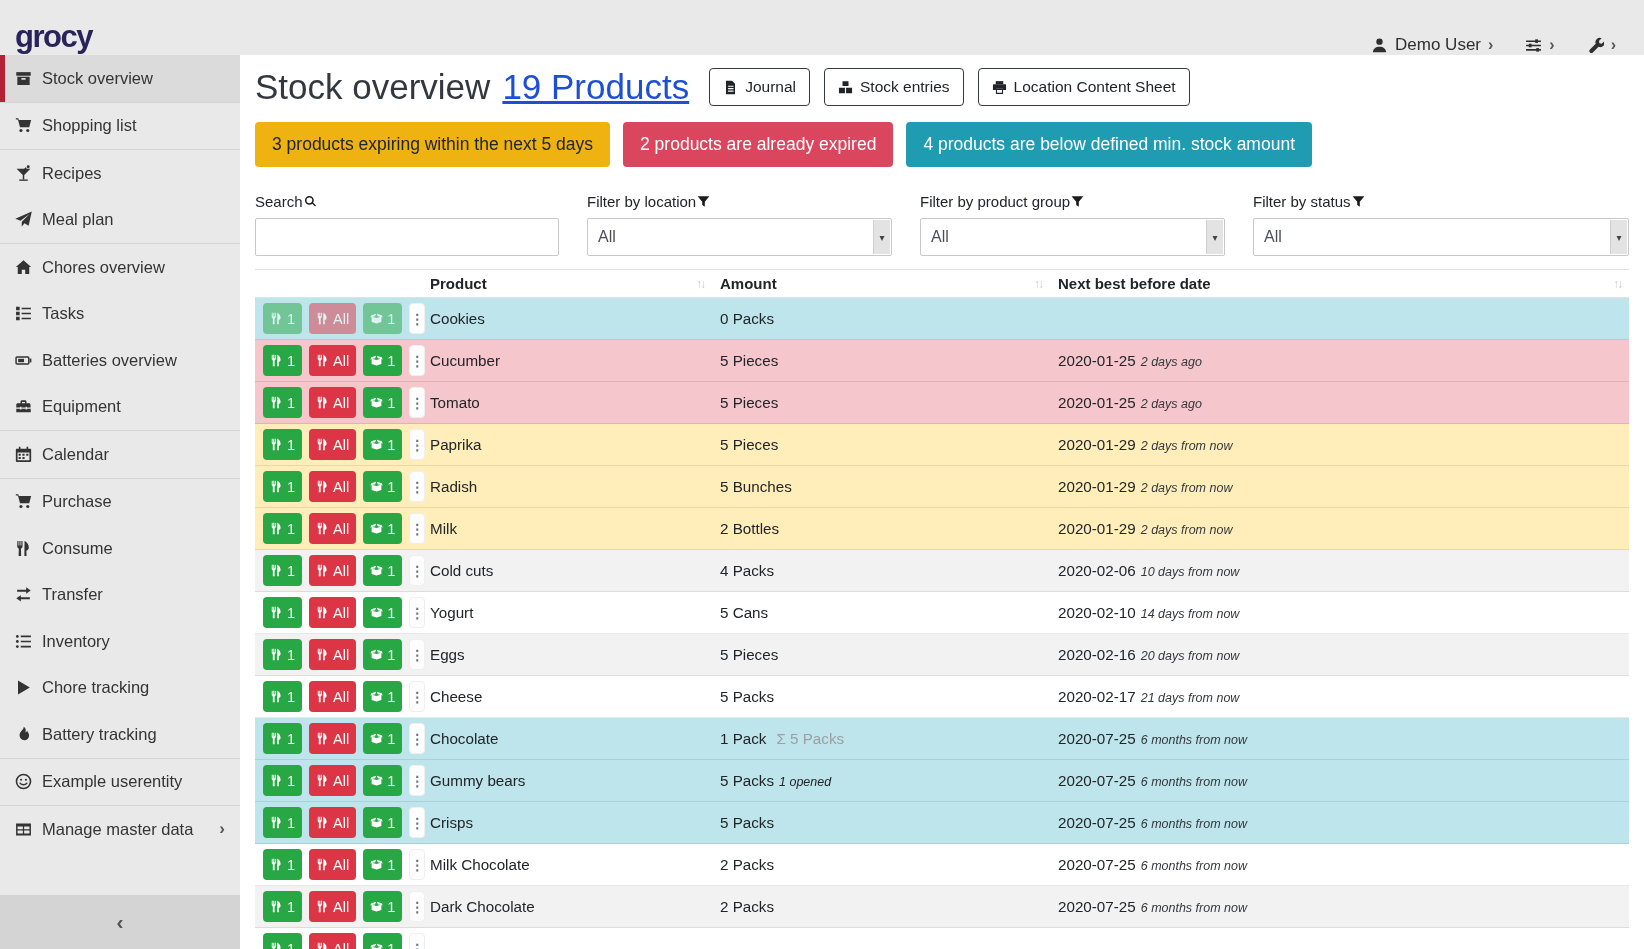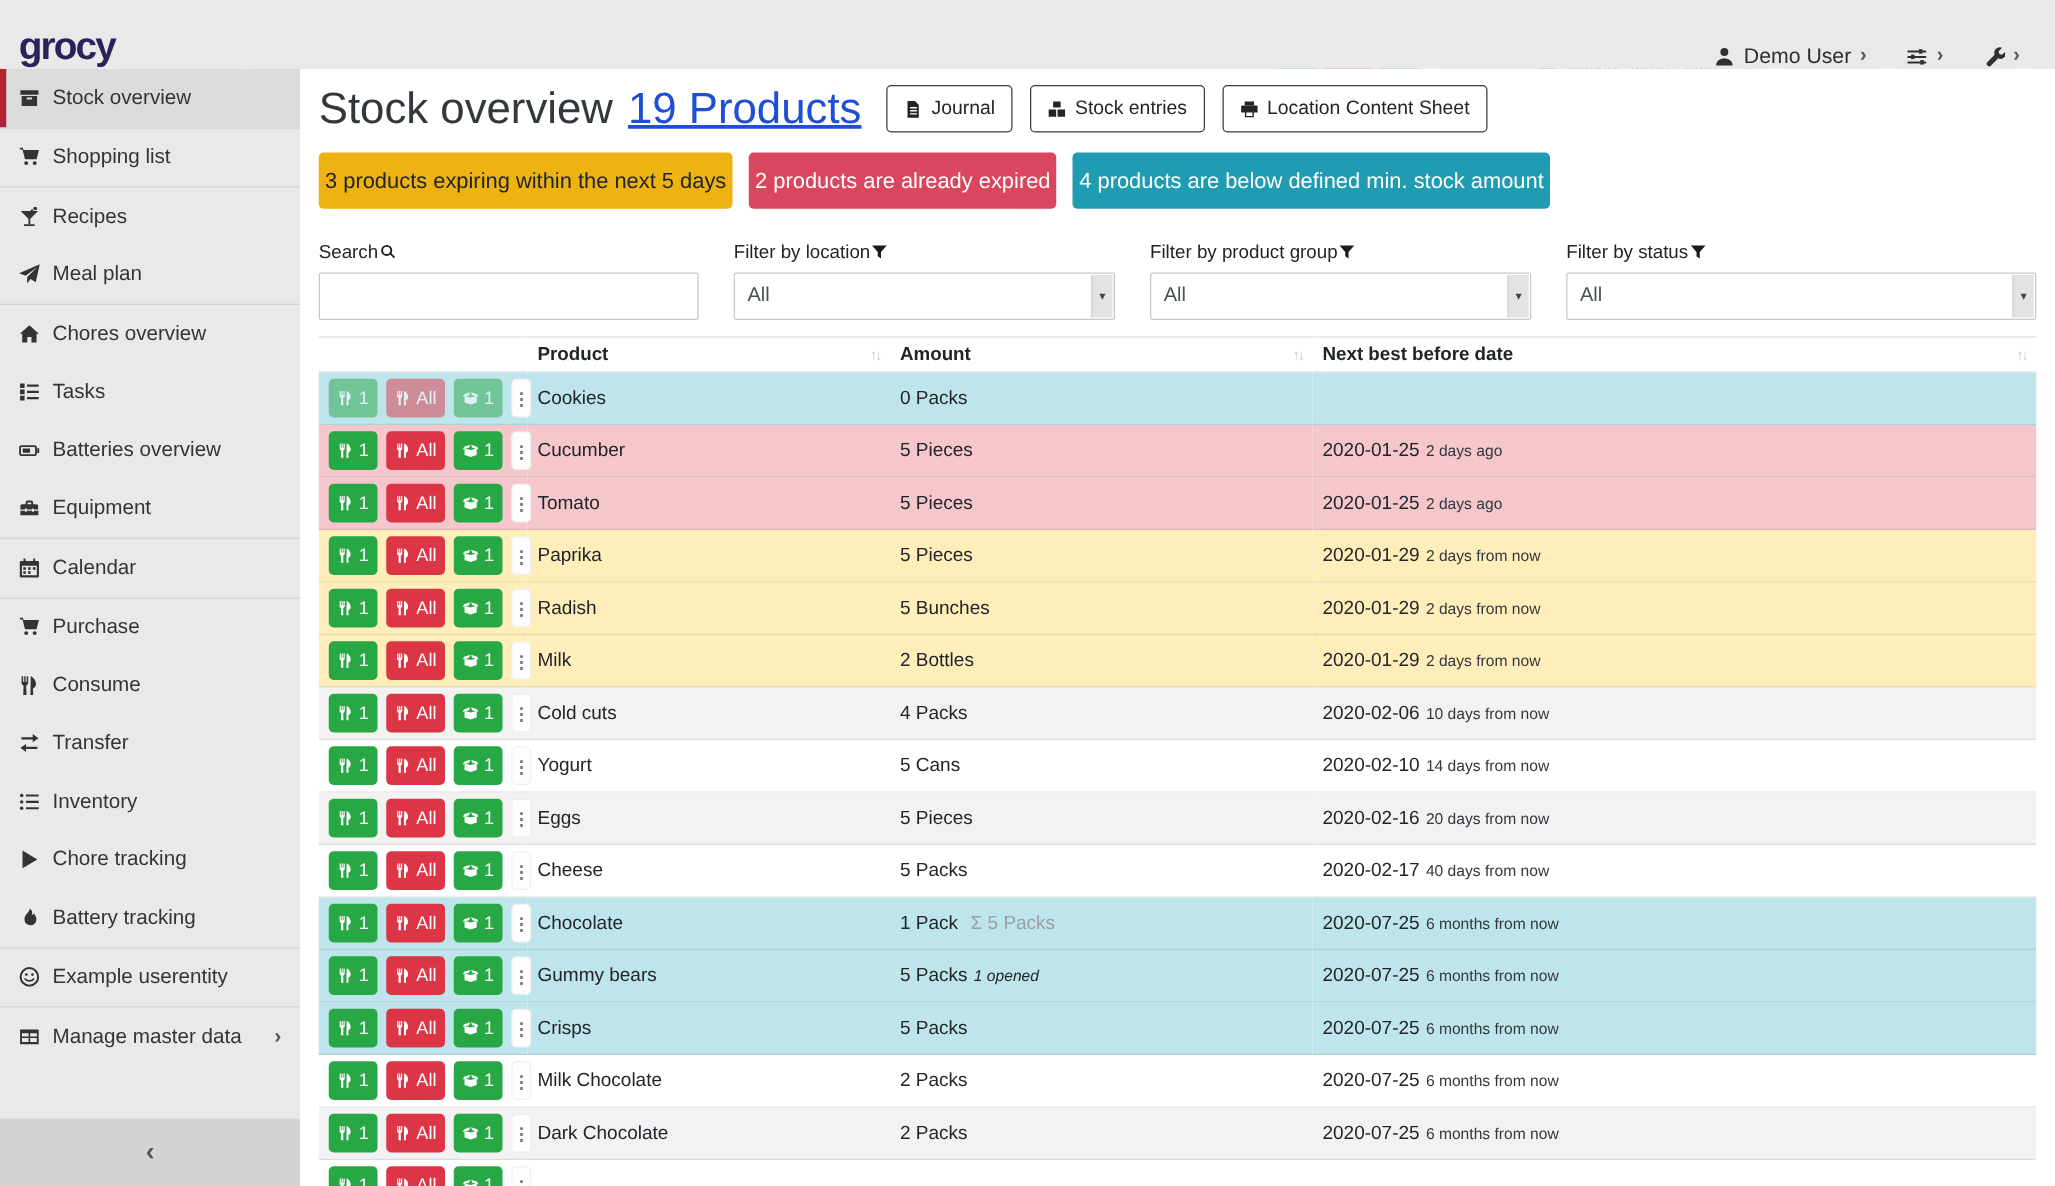--- a/index.html
+++ b/index.html
@@ -36,21 +36,21 @@
   .page-header { display:flex; align-items:center; }
   h1 { font-size:35px; font-weight:500; color:#32383e; display:flex; align-items:baseline; gap:12px; line-height:1.15; }
   .subtitle { color:#1d4ed8; font-weight:400;text-decoration:underline; }
   .toolbar { display:flex; gap:14px; margin-left:20px; }
   .btn-outline { display:inline-flex; align-items:center; gap:7px; height:38px; padding:4px 13px;
     background:#fff; border:1px solid #343a40; border-radius:4px; font-size:15.5px; color:#212529;
     font-family:inherit; cursor:pointer; }
   .btn-outline .icon { font-size:15px; }
 
   .alerts { display:flex; gap:13px; margin-top:15px; }
-  .alert { padding:11px 5px; border-radius:4px; font-size:17.5px; line-height:1.3; cursor:pointer; }
+  .alert { padding:11px 17px; border-radius:4px; font-size:17.5px; line-height:1.3; cursor:pointer; }
   .alert-warning { background:#eeb211; color:#21252e; }
   .alert-danger { background:#d9465e; color:#fff; }
   .alert-info { background:#1f9cb1; color:#fff; }
 
   .filters { display:flex; gap:28px; margin-top:24px; }
   .f-col { display:flex; flex-direction:column; }
   .f-search { width:304px; } .f-loc { width:305px; } .f-group { width:305px; } .f-status { flex:1; }
   .f-label { display:flex; align-items:center; gap:1px; font-size:15px; height:20px; color:#212529; }
   .f-label .icon { font-size:13px; color:#1b1b1b; }
   .f-control { margin-top:7px; height:38px; }
@@ -82,21 +82,21 @@
     border:none; border-radius:4px; color:#fff; font-size:14.5px; font-family:inherit; padding:0 7px; cursor:pointer; }
   .rbtn .icon { font-size:13px; }
   .rbtn.green { background:#28a745; }
   .rbtn.red { background:#dc3545; }
   .rbtn.dots { background:#fdfdfd; color:#6c757d; width:20px; padding:0; border:1px solid #efefef;
     font-weight:bold; font-size:14px; }
   tr.muted .rbtn.green, tr.muted .rbtn.red { opacity:0.5; }
 
   .amt-sum { color:#9aa0a5; margin-left:10px; }
   .amt-opened { font-size:12.5px; font-style:italic; margin-left:5px; }
-  .timeago { font-size:12.5px; margin-left:5px; color:#33383d; }
+  .timeago { font-size:12.5px; font-style:italic; margin-left:5px; color:#33383d; }
 </style>
 </head>
 <body>
 
 <nav class="navbar">
   <div class="logo">grocy</div>
   <div class="navbar-right">
     <div class="nav-menu">
       <span class="icon">
           <svg viewBox="0 0 16 16">
@@ -804,21 +804,21 @@
                 </span>
                 <span>1</span>
               </button>
               <button class="rbtn dots">
                 <span>⋮</span>
               </button>
             </div>
           </td>
           <td>Cheese</td>
           <td><span>5 Packs</span></td>
-          <td><span>2020-02-17</span><span class="timeago">40 days from now</span></td>
+          <td><span>2020-02-17</span><span class="timeago">21 days from now</span></td>
         </tr>
         <tr class="info">
           <td>
             <div class="btns">
               <button class="rbtn green">
                 <span class="icon">
                   <svg viewBox="0 0 16 16">
                     <path d="M2.2 1h1.1v4.2h.8V1h1.1v4.2H6V1h1.1v4.8c0 1-.6 1.8-1.5 2.1l.2 7.1H3.4l.2-7.1c-.9-.3-1.5-1.1-1.5-2.1z"></path>
                     <path d="M9.3 1c2.2 1.2 3.7 3.6 3.7 6 0 1.6-1 2.6-2.3 3l.2 5H8.8L9 1z"></path>
                   </svg>

